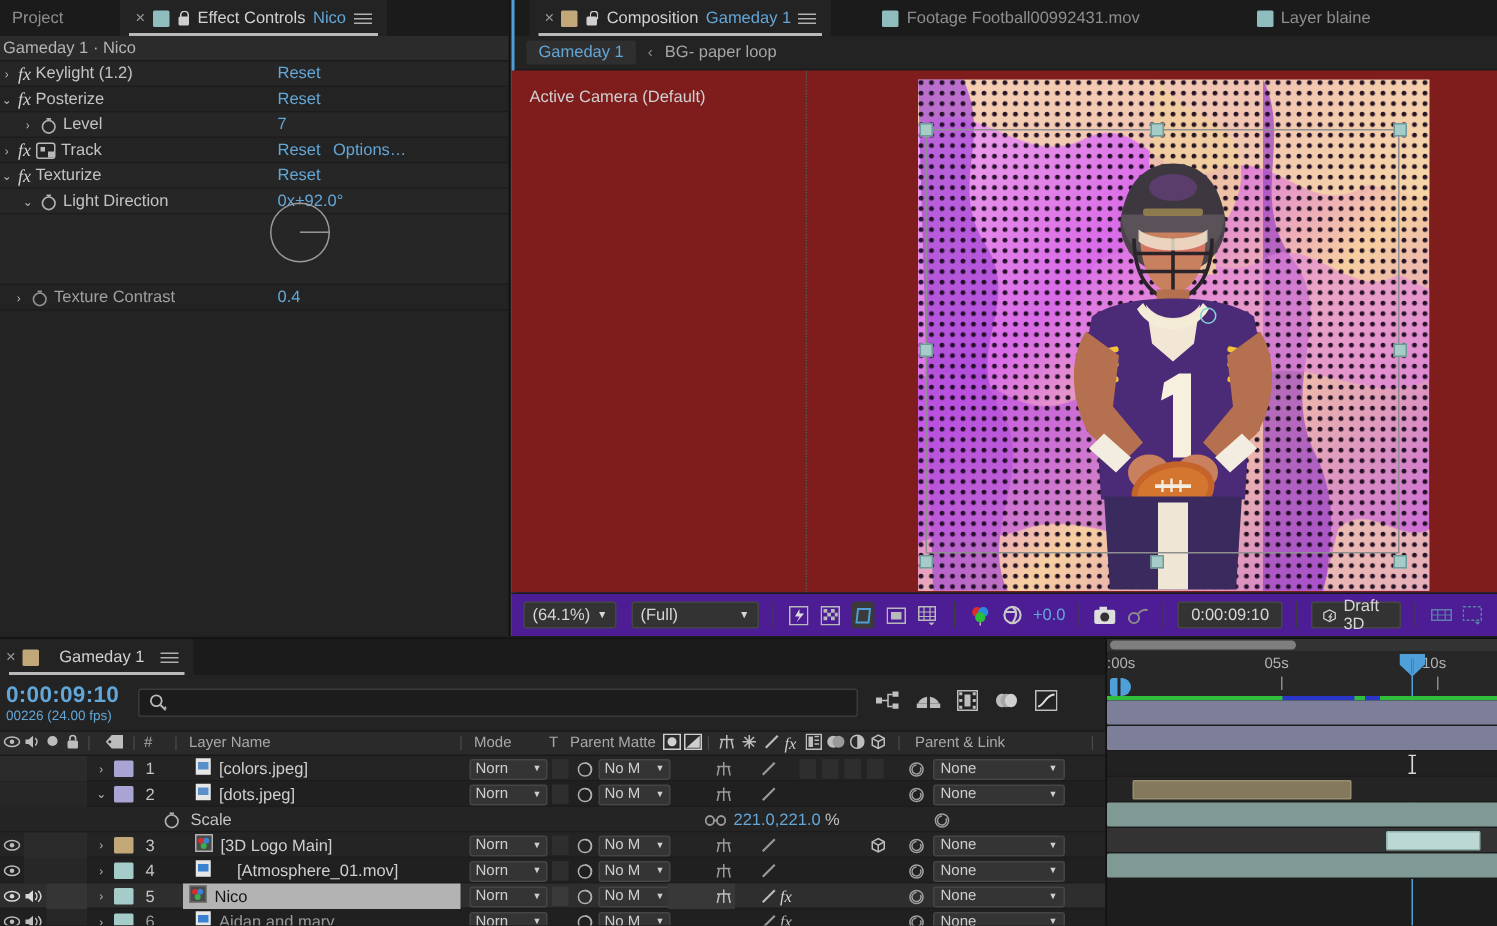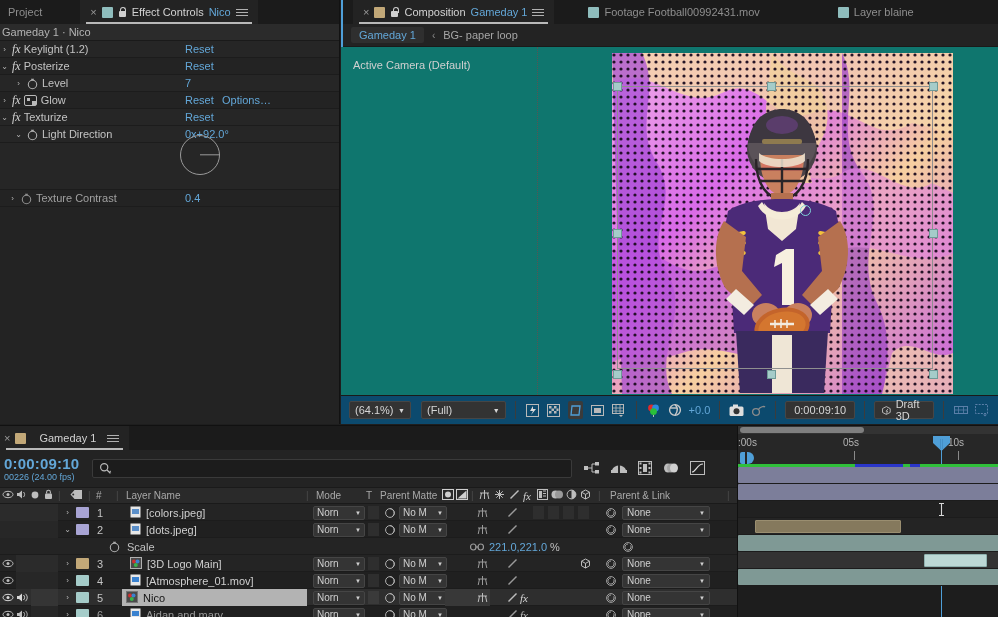--- a/index.html
+++ b/index.html
@@ -47,30 +47,30 @@
   .dial{ width:40px; height:40px; border:1.4px solid #9a9a9a; border-radius:50%; position:relative; }
   .dial::after{ content:""; position:absolute; left:50%; top:50%; width:20px; height:1.4px; background:#9a9a9a; transform:translateY(-50%); }
 
   
   .comp-panel{ position:absolute; left:341px; top:0; right:0; height:424px; background:#232323; }
   .comp-tabbar{ height:24px; background:#1b1b1b; display:flex; align-items:center; }
   .comp-sub{ height:23px; background:#232323; display:flex; align-items:center; padding-left:10px; gap:8px; border-bottom:1px solid #1a1a1a;}
   .crumb-act{ background:#2f2f2f; color:#63a7d8; padding:2px 8px; border-radius:2px; font-size:11px; }
   .crumb-ch{ color:#8d8d8d; font-size:10px; }
   .crumb-in{ color:#a6a6a6; font-size:11px; }
-  .comp-view{ position:absolute; top:47px; left:0; right:0; bottom:29px; background:#0f766e; }
+  .comp-view{ position:absolute; top:47px; left:0; right:0; bottom:29px; background:#7f1d1d; }
   .vdiv{ position:absolute; top:0; bottom:0; left:196px; width:1px; border-left:1px dotted #555; }
   .cam-label{ position:absolute; left:12px; top:12px; color:#d0d0d0; font-size:11px; }
   .canvas-wrap{ position:absolute; left:271px; top:6px; width:341px; height:341px; }
   .artboard{ position:absolute; inset:0; overflow:hidden; }
   .handle{ position:absolute; width:9px; height:9px; background:#a5ccc9; border:1px solid #6f9a97; }
   .selbox{ position:absolute; border:1px solid #8f8f8f; }
   .anchor{ position:absolute; width:11px; height:11px; border:1.5px solid #7fd3d8; border-radius:50%; }
 
-  .comp-toolbar{ position:absolute; left:0; right:0; bottom:0; height:29px; background:#0c4a6e; border-top:1px solid #1a1a1a; display:flex; align-items:center; gap:6px; padding:0 8px; }
+  .comp-toolbar{ position:absolute; left:0; right:0; bottom:0; height:29px; background:#4c1d95; border-top:1px solid #1a1a1a; display:flex; align-items:center; gap:6px; padding:0 8px; }
   .tb-dd{ height:18px; min-width:62px; background:#333; border:1px solid #464646; border-radius:2px; display:flex; align-items:center; justify-content:space-between; padding:0 5px; color:#d6d6d6; font-size:11px; }
   .tb-btn{ width:20px; height:18px; display:flex; align-items:center; justify-content:center; border-radius:2px; }
   .tb-btn.on{ background:#3a3a3a; }
   .tb-sep{ width:1px; height:18px; background:#3c3c3c; margin:0 3px; }
   .tb-field{ height:18px; background:#333; border:1px solid #464646; border-radius:2px; display:flex; align-items:center; padding:0 8px; color:#d6d6d6; font-size:11px; }
   .tb-pill{ height:18px; background:#333; border:1px solid #464646; border-radius:2px; display:flex; align-items:center; gap:4px; padding:0 6px; color:#d6d6d6; font-size:11px; }
 
   
   .tl-panel{ position:absolute; left:0; top:425px; right:0; bottom:0; background:#232323; border-top:1px solid #111; }
   .tl-tabbar{ height:24px; background:#1b1b1b; display:flex; align-items:center; }
@@ -163,21 +163,21 @@
             </svg>
         </span>
         <span class="ec-label">Level</span>
         <span class="ec-val">7</span>
       </div>
 
       <div class="ecrow plain" style="height:17px">
         <span class="arrow">›</span>
         <span class="fx">fx</span>
         <span class="glowico" style="margin-right:4px"></span>
-        <span class="ec-label">Glow</span>
+        <span class="ec-label">Track</span>
         <span class="ec-val">Reset</span>
         <span class="ec-val2">Options…</span>
       </div>
 
       <div class="ecrow alt" style="height:17px">
         <span class="arrow">⌄</span>
         <span class="fx">fx</span>
         <span class="ec-label">Texturize</span>
         <span class="ec-val">Reset</span>
       </div>
@@ -873,21 +873,21 @@
             </svg>
           </span>
         <span class="cell" style="left:16px;width:42px;background:#272727"></span>
         <span class="cell" style="left:63px">
             <span class="arrow">›</span>
           </span>
         <span class="cell" style="left:76px">
             <span class="swatchbox" style="background:#a5ccc9"></span>
           </span>
         <span class="cell" style="left:97px;color:#c5c5c5">4</span>
-        <span class="cell lname-cell" style="left:126px;gap:5px;padding:0 4px">
+        <span class="cell lname-cell" style="left:126px;gap:17px;padding:0 4px">
           <span><svg width="11" height="12" viewBox="0 0 11 12">
                 <rect x="0.5" y="0.5" width="10" height="11" fill="#e7e7e7"></rect>
                 <path d="M2 3 h7 v5 h-7z" fill="#3a82d0"></path>
               </svg></span>
           <span class="lname">[Atmosphere_01.mov]</span>
         </span>
         <span class="cell" style="left:313px">
             <span class="mode-dd">
               <span>Norn</span>
               <span style="font-size:6px">▼</span>

